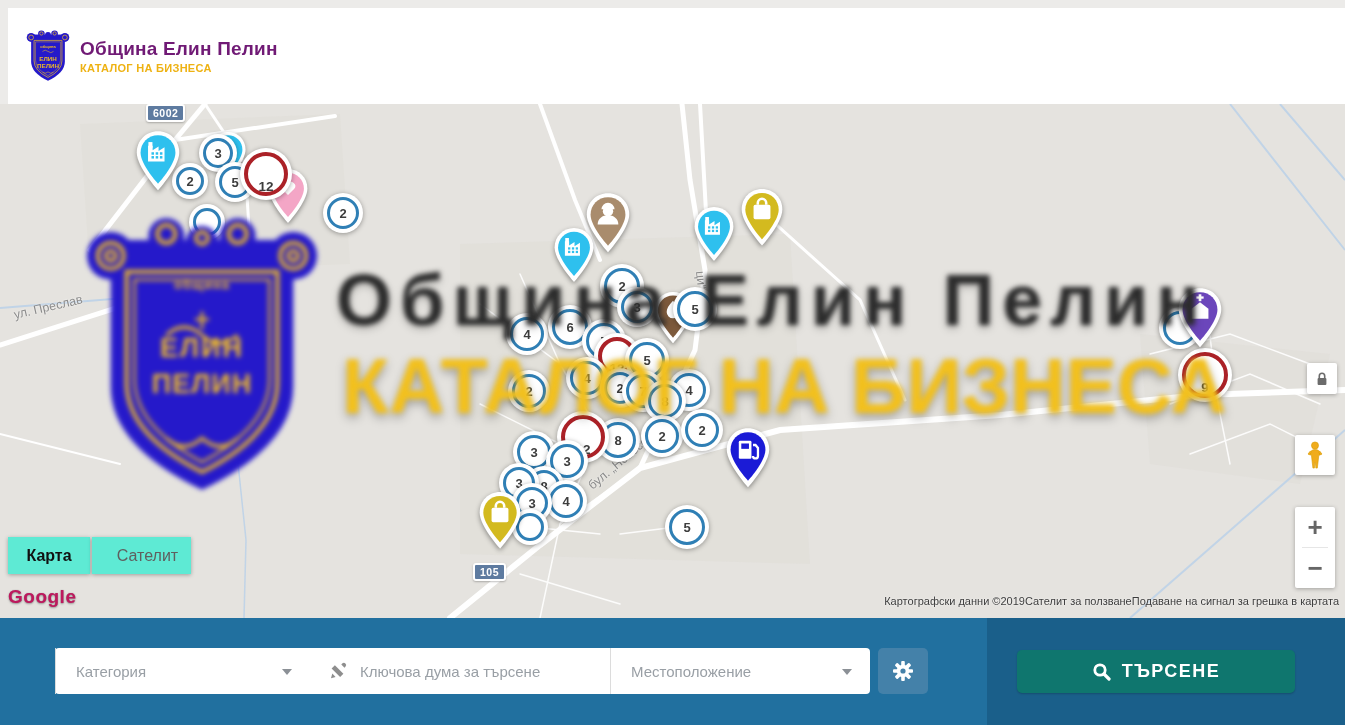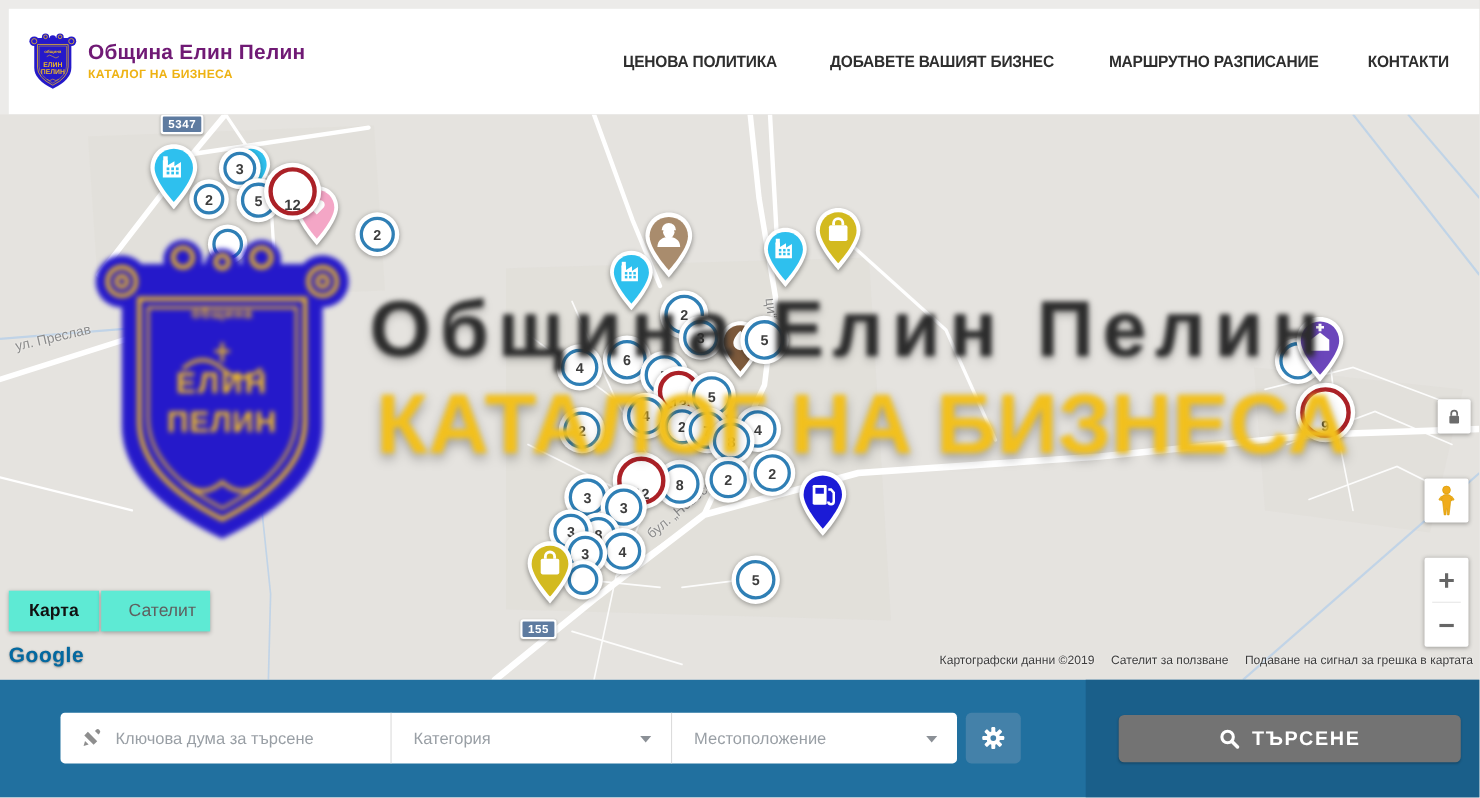--- a/index.html
+++ b/index.html
@@ -41,22 +41,22 @@
   #wm-crest-l1 { top:122px; font-size:27px; letter-spacing:2px; }
   #wm-crest-l2 { top:158px; font-size:27px; letter-spacing:1px; }
   #wm-title { position:absolute; left:336px; top:160px; font-size:72px; font-weight:700; color:#2c2c2c; letter-spacing:8px; white-space:nowrap; line-height:1; text-shadow:0 3px 7px rgba(0,0,0,.25); }
   #wm-subtitle { position:absolute; left:342px; top:244px; font-size:77px; font-weight:700; color:#f2c01d; letter-spacing:0px; white-space:nowrap; line-height:1; text-shadow:0 4px 10px rgba(0,0,0,.35); }
 
   
   #map-type { position:absolute; left:8px; top:433px; display:flex; gap:2px; }
   .map-type-btn { background:#5eead4; height:37px; display:flex; align-items:center; justify-content:center; box-shadow:0 1px 4px rgba(0,0,0,.3); font-size:16px; cursor:pointer; }
   #btn-karta { width:82px; font-weight:700; color:#111; }
   #btn-satelit { width:99px; color:#5f5f5f;padding-left:12px; }
-  #google-logo { position:absolute; left:8px; top:482px; font-size:19px; font-weight:700; color:#0369a1; letter-spacing:.5px; text-shadow:0 1px 2px rgba(90,90,90,.55), 0 0 1px rgba(90,90,90,.4); }
-  #attribution { position:absolute; right:6px; top:491px; display:flex; gap:15px; font-size:11px; color:#3c3c3c; text-shadow:0 0 2px #fff; }
+  #google-logo { position:absolute; left:8px; top:482px; font-size:19px; font-weight:700; color:#be185d; letter-spacing:.5px; text-shadow:0 1px 2px rgba(90,90,90,.55), 0 0 1px rgba(90,90,90,.4); }
+  #attribution { position:absolute; right:6px; top:491px; display:flex; font-size:11px; color:#3c3c3c; text-shadow:0 0 2px #fff; }
   #attribution span { white-space:nowrap; }
   .ctrl { position:absolute; background:#fff; box-shadow:0 1px 4px rgba(0,0,0,.3); border-radius:2px; display:flex; align-items:center; justify-content:center; cursor:pointer; }
   #lock-btn { left:1307px; top:259px; width:30px; height:31px; }
   #pegman-btn { left:1295px; top:331px; width:40px; height:40px; }
   #zoom-ctrl { position:absolute; left:1295px; top:403px; width:40px; height:81px; background:#fff; box-shadow:0 1px 4px rgba(0,0,0,.3); border-radius:2px; display:flex; flex-direction:column; }
   .zoom-btn { flex:1; display:flex; align-items:center; justify-content:center; font-size:26px; font-weight:700; color:#666; cursor:pointer; }
   #zoom-divider { height:1px; background:#e6e6e6; margin:0 7px; }
 
   
   #bottom-bar { position:absolute; left:0; top:618px; width:1345px; height:107px; background:#21709f; }
@@ -64,21 +64,21 @@
   #search-box { position:absolute; left:55px; top:30px; width:815px; height:46px; background:#fff; border-radius:4px; display:flex; align-items:stretch; }
   .sb-cell { display:flex; align-items:center; position:relative; }
   #cell-keyword { width:300px; padding-left:18px; }
   #cell-category { width:255px; border-left:1px solid #dcdcdc; padding-left:20px; }
   #cell-location { width:260px; border-left:1px solid #dcdcdc; padding-left:20px; }
   #keyword-input { border:none; outline:none; font-size:15px; color:#555; width:230px; margin-left:12px; font-family:inherit; background:transparent; }
   #keyword-input::placeholder { color:#999fa5; }
   .sb-placeholder { font-size:15px; color:#999fa5; }
   .chevron { position:absolute; right:18px; top:50%; margin-top:-2px; width:0; height:0; border-left:5px solid transparent; border-right:5px solid transparent; border-top:6px solid #8b9096; }
   #settings-btn { position:absolute; left:878px; top:30px; width:50px; height:46px; background:#4481a9; border-radius:5px; display:flex; align-items:center; justify-content:center; cursor:pointer; }
-  #search-btn { position:absolute; left:1017px; top:32px; width:311px; height:43px; background:#737373; border-radius:5px; display:flex; align-items:center; justify-content:center; gap:11px; cursor:pointer; box-shadow:0 1px 2px rgba(0,0,0,.2); }
+  #search-btn { position:absolute; left:1017px; top:32px; width:278px; height:43px; background:#0f766e; border-radius:5px; display:flex; align-items:center; justify-content:center; gap:11px; cursor:pointer; box-shadow:0 1px 2px rgba(0,0,0,.2); }
   #search-btn span { color:#fff; font-size:18px; font-weight:700; letter-spacing:1.5px; }
 </style>
 </head>
 <body>
 
 <div id="header">
   <div id="logo-wrap">
     <svg id="logo-crest" viewBox="0 0 120 145">
       <g fill="#2519ca">
         <circle cx="14" cy="22" r="12"></circle>
@@ -103,26 +103,20 @@
         <text x="60" y="50" font-size="11">община</text>
         <text x="60" y="85" font-size="17">ЕЛИН</text>
         <text x="60" y="104" font-size="17">ПЕЛИН</text>
       </g>
     </svg>
     <div id="logo-text">
       <div id="site-title">Община Елин Пелин</div>
       <div id="site-subtitle">КАТАЛОГ НА БИЗНЕСА</div>
     </div>
   </div>
-  <nav id="nav">
-    <a href="#">ЦЕНОВА ПОЛИТИКА</a>
-    <a href="#">ДОБАВЕТЕ ВАШИЯТ БИЗНЕС</a>
-    <a href="#">МАРШРУТНО РАЗПИСАНИЕ</a>
-    <a href="#">КОНТАКТИ</a>
-  </nav>
 </div>
 
 <div id="map">
   <svg id="roads" width="1345" height="514" viewBox="0 0 1345 514">
     <polygon points="80,20 340,10 350,160 90,170" fill="#dedbd4" opacity="0.4"></polygon>
     <polygon points="460,140 790,130 810,460 460,450" fill="#dedbd4" opacity="0.45"></polygon>
     <polygon points="1140,230 1330,250 1300,380 1150,360" fill="#dedbd4" opacity="0.35"></polygon>
     <g stroke="#bcd2e8" stroke-width="2" fill="none" opacity="0.9">
       <path d="M0,204 L150,192 L255,183"></path>
       <path d="M1230,0 L1345,146"></path>
@@ -152,22 +146,22 @@
         <path d="M560,420 L640,364"></path>
         <path d="M480,300 L560,340"></path>
         <path d="M500,420 L600,430"></path>
         <path d="M620,430 L700,420"></path>
         <path d="M520,470 L620,500"></path>
       </g>
     </g>
   </svg>
 
   <div id="map-labels">
-      <div class="road-badge" style="left: 146px; top: 0px;">5347</div>
-      <div class="road-badge" style="left: 473px; top: 459px;">155</div>
+      <div class="road-badge" style="left: 146px; top: 0px;">6002</div>
+      <div class="road-badge" style="left: 473px; top: 459px;">105</div>
       <div class="street-label" style="left: 14px; top: 204px; transform: rotate(-13deg); transform-origin: left center;">ул. Преслав</div>
       <div class="street-label" style="left: 590px; top: 376px; transform: rotate(-40deg); transform-origin: left center;">бул. „Новосел</div>
       <div class="street-label" style="left: 700px; top: 160px; transform: rotate(84deg); transform-origin: left center;">ци“</div>
     </div>
   <div id="markers">
       <div class="pin" style="left: 209px; top: 27.475px;">
         <svg width="38" height="50.666666666666664" viewBox="0 0 24 32">
           <path d="M12,0.6 C5.7,0.6 0.9,5.5 0.9,11.7 C0.9,19.2 12,31.4 12,31.4 S23.1,19.2 23.1,11.7 C23.1,5.5 18.3,0.6 12,0.6 Z" fill="#fff"></path>
           <g transform="translate(12,12.5) scale(0.82) translate(-12,-12.5)">
             <path d="M12,0.6 C5.7,0.6 0.9,5.5 0.9,11.7 C0.9,19.2 12,31.4 12,31.4 S23.1,19.2 23.1,11.7 C23.1,5.5 18.3,0.6 12,0.6 Z" fill="#2ec0ee"></path>
@@ -524,33 +518,33 @@
   <div id="zoom-ctrl">
     <div class="zoom-btn">+</div>
     <div id="zoom-divider"></div>
     <div class="zoom-btn">−</div>
   </div>
 </div>
 
 <div id="bottom-bar">
   <div id="bottom-bar-right"></div>
   <div id="search-box">
+    <div class="sb-cell" id="cell-category">
+      <span class="sb-placeholder">Категория</span>
+      <span class="chevron"></span>
+    </div>
     <div class="sb-cell" id="cell-keyword">
       <svg width="20" height="20" viewBox="0 0 20 20">
         <g fill="#8e8e8e">
           <path d="M3,17.2 l1.3,-4.6 3.3,3.3 -4.6,1.3 z"></path>
           <rect x="7.2" y="4.2" width="4.6" height="12" transform="rotate(-45 9.5 10.2)"></rect>
           <path d="M14.2,2.6 a1.7,1.7 0 0 1 3.2,3.2 l-0.9,0.9 -3.2,-3.2 z"></path>
         </g>
       </svg>
       <input id="keyword-input" type="text" placeholder="Ключова дума за търсене" style="">
-    </div>
-    <div class="sb-cell" id="cell-category">
-      <span class="sb-placeholder">Категория</span>
-      <span class="chevron"></span>
     </div>
     <div class="sb-cell" id="cell-location">
       <span class="sb-placeholder">Местоположение</span>
       <span class="chevron"></span>
     </div>
   </div>
   <div id="settings-btn">
     <svg width="24" height="24" viewBox="0 0 24 24">
       <g fill="#ffffff">
         <rect x="10.2" y="2" width="3.6" height="20" rx="1"></rect>

